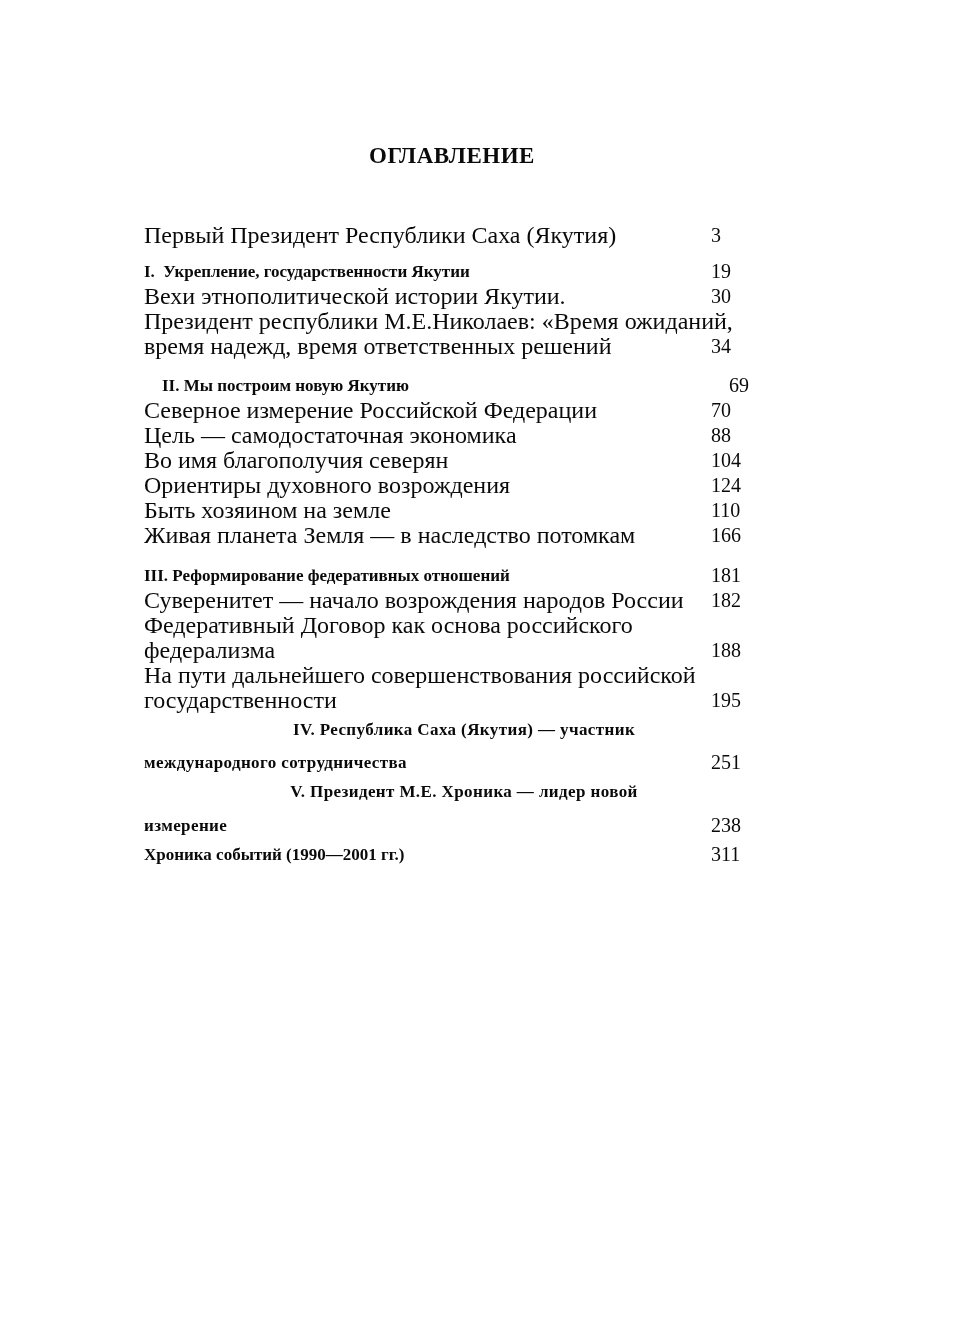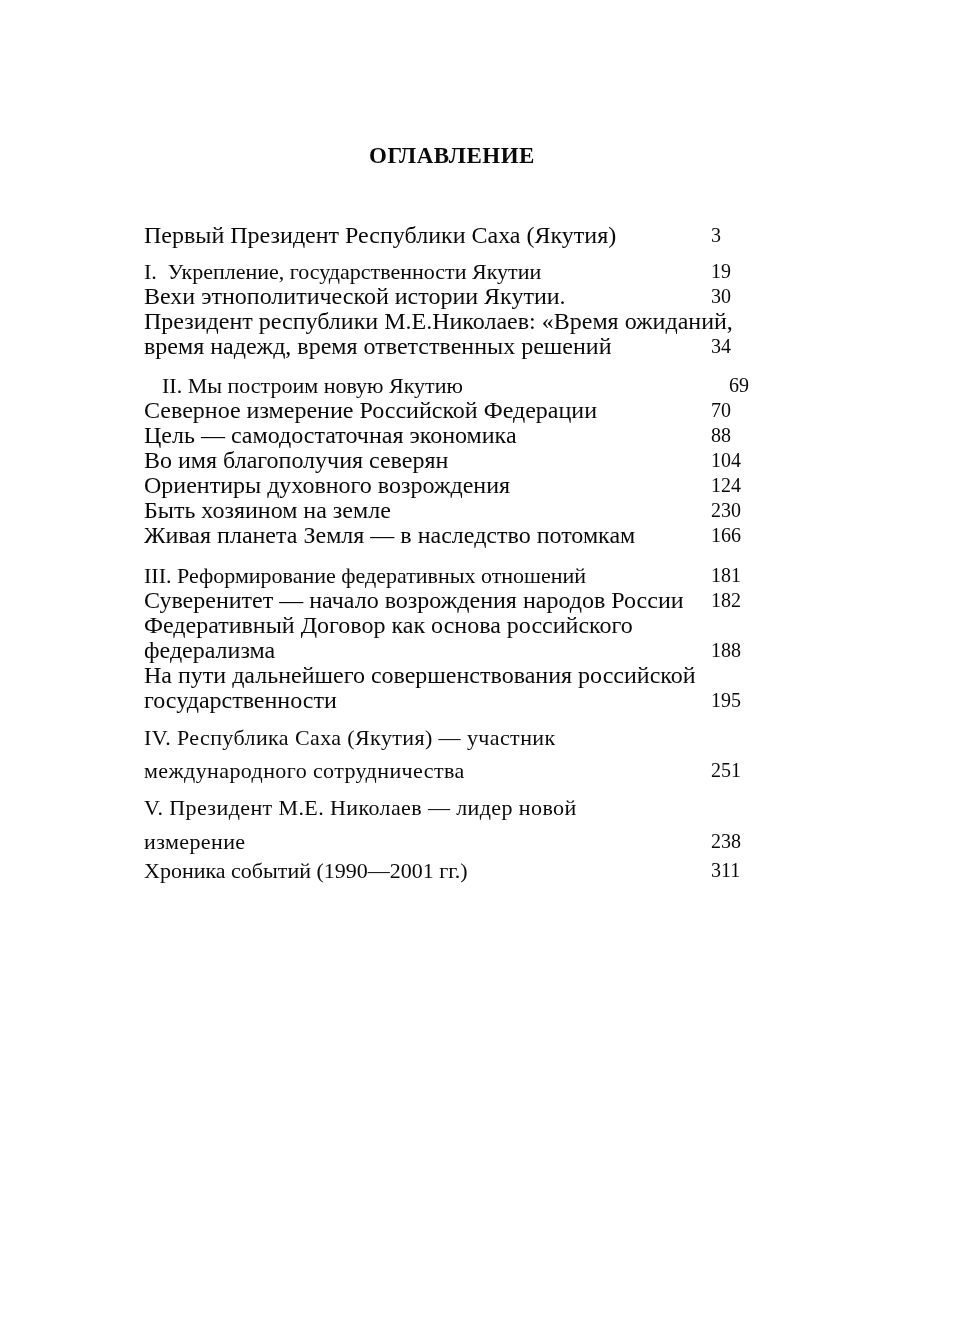--- a/index.html
+++ b/index.html
@@ -47,30 +47,30 @@
     position: absolute;
     left: 567px;
     top: 0;
     width: 60px;
     font-size: 20px;
     font-weight: normal;
     text-align: left;
     white-space: pre;
   }
   .b .row-text {
-    font-weight: normal;
-    font-size: 22px;
+    font-weight: bold;
+    font-size: 17px;
   }
   .wide .row-text {
     letter-spacing: 0.4px;
   }
   .mt11 { margin-top: 11px; }
   .mt14 { margin-top: 14px; margin-left: 18px; }
   .mt15 { margin-top: 15px; }
-  .mt16 { margin-top: 12px; }
+  .mt16 { margin-top: 4px; text-align: center; }
   .mt8  { margin-top: 8px; }
   .mt9  { margin-top: 9px; }
   .mt4  { margin-top: 4px; }
 </style>
 </head>
 <body>
 
 <div class="page">
 
   <div class="doc-title">ОГЛАВЛЕНИЕ</div>
@@ -122,21 +122,21 @@
       <span class="row-page">104</span>
     </div>
 
     <div class="row">
       <span class="row-text">Ориентиры духовного возрождения</span>
       <span class="row-page">124</span>
     </div>
 
     <div class="row">
       <span class="row-text">Быть хозяином на земле</span>
-      <span class="row-page">230</span>
+      <span class="row-page">110</span>
     </div>
 
     <div class="row">
       <span class="row-text">Живая планета Земля — в наследство потомкам</span>
       <span class="row-page">166</span>
     </div>
 
     <div class="row b mt15">
       <span class="row-text">III. Реформирование федеративных отношений</span>
       <span class="row-page">181</span>
@@ -171,21 +171,21 @@
       <span class="row-text">IV. Республика Саха (Якутия) — участник</span>
       <span class="row-page"></span>
     </div>
 
     <div class="row b wide mt8">
       <span class="row-text">международного сотрудничества</span>
       <span class="row-page">251</span>
     </div>
 
     <div class="row b wide mt16">
-      <span class="row-text">V. Президент М.Е. Николаев — лидер новой</span>
+      <span class="row-text">V. Президент М.Е. Хроника — лидер новой</span>
       <span class="row-page"></span>
     </div>
 
     <div class="row b wide mt9">
       <span class="row-text">измерение</span>
       <span class="row-page">238</span>
     </div>
 
     <div class="row b mt4">
       <span class="row-text">Хроника событий (1990—2001 гг.)</span>

